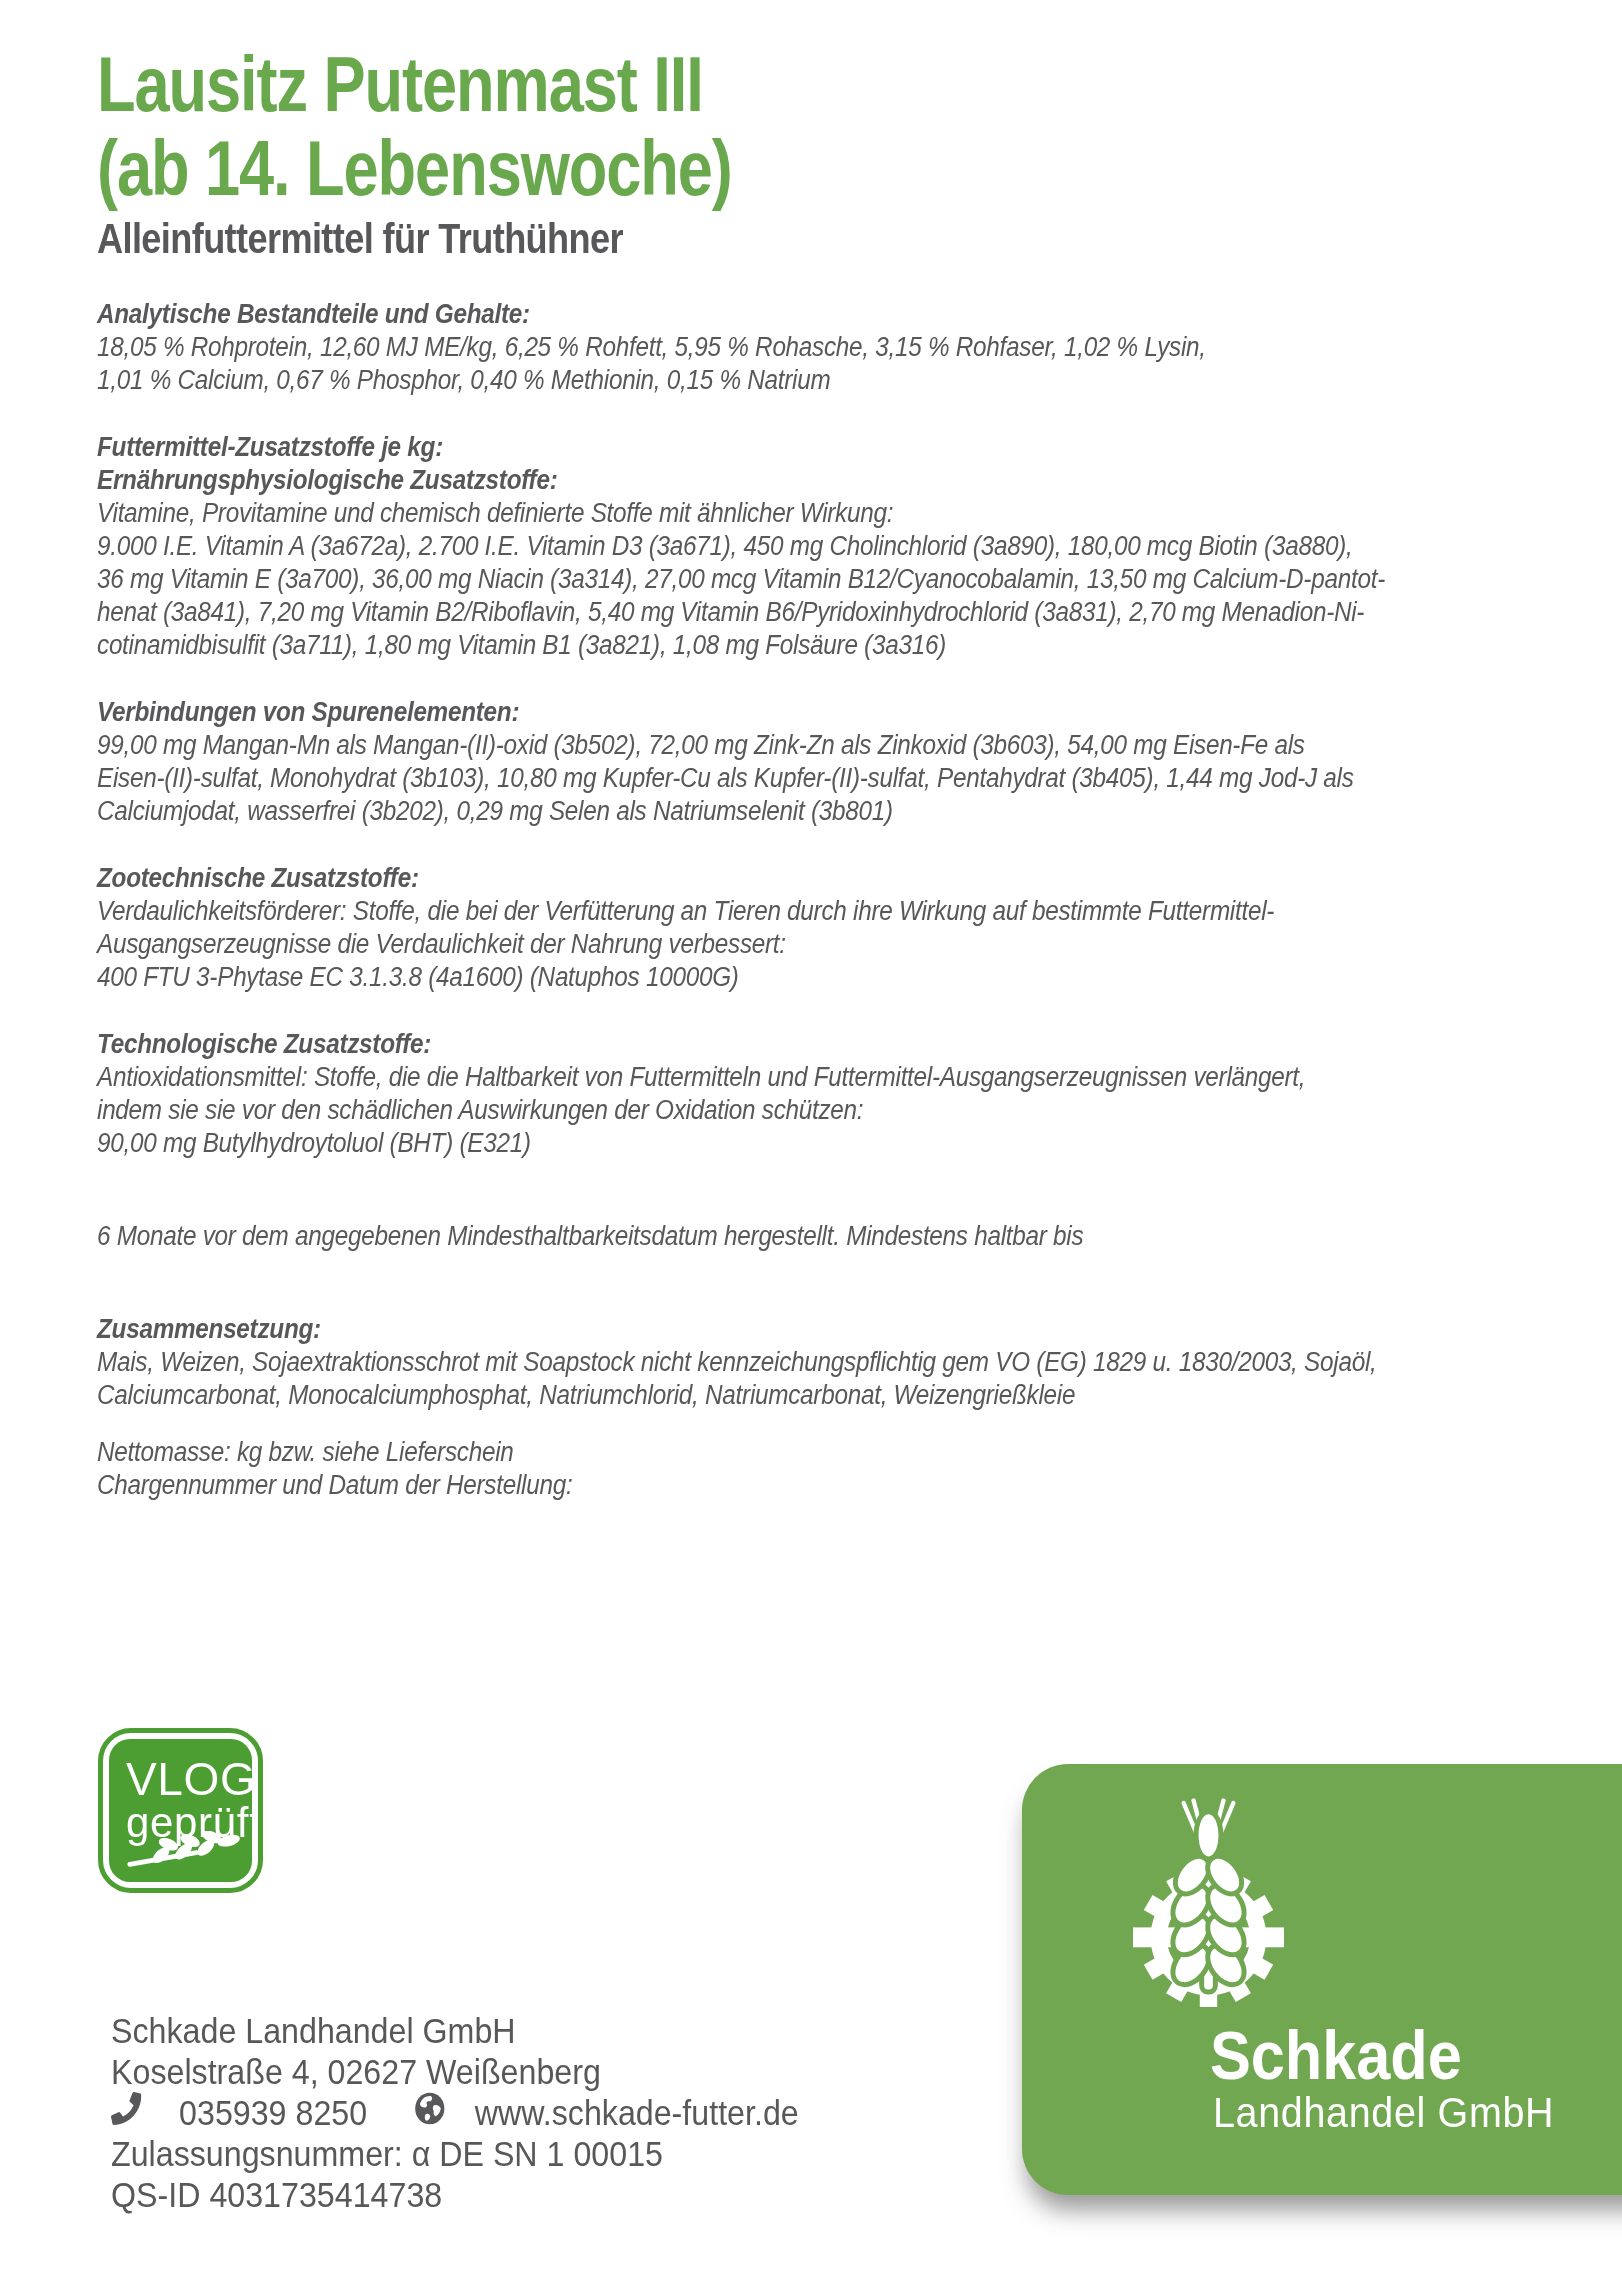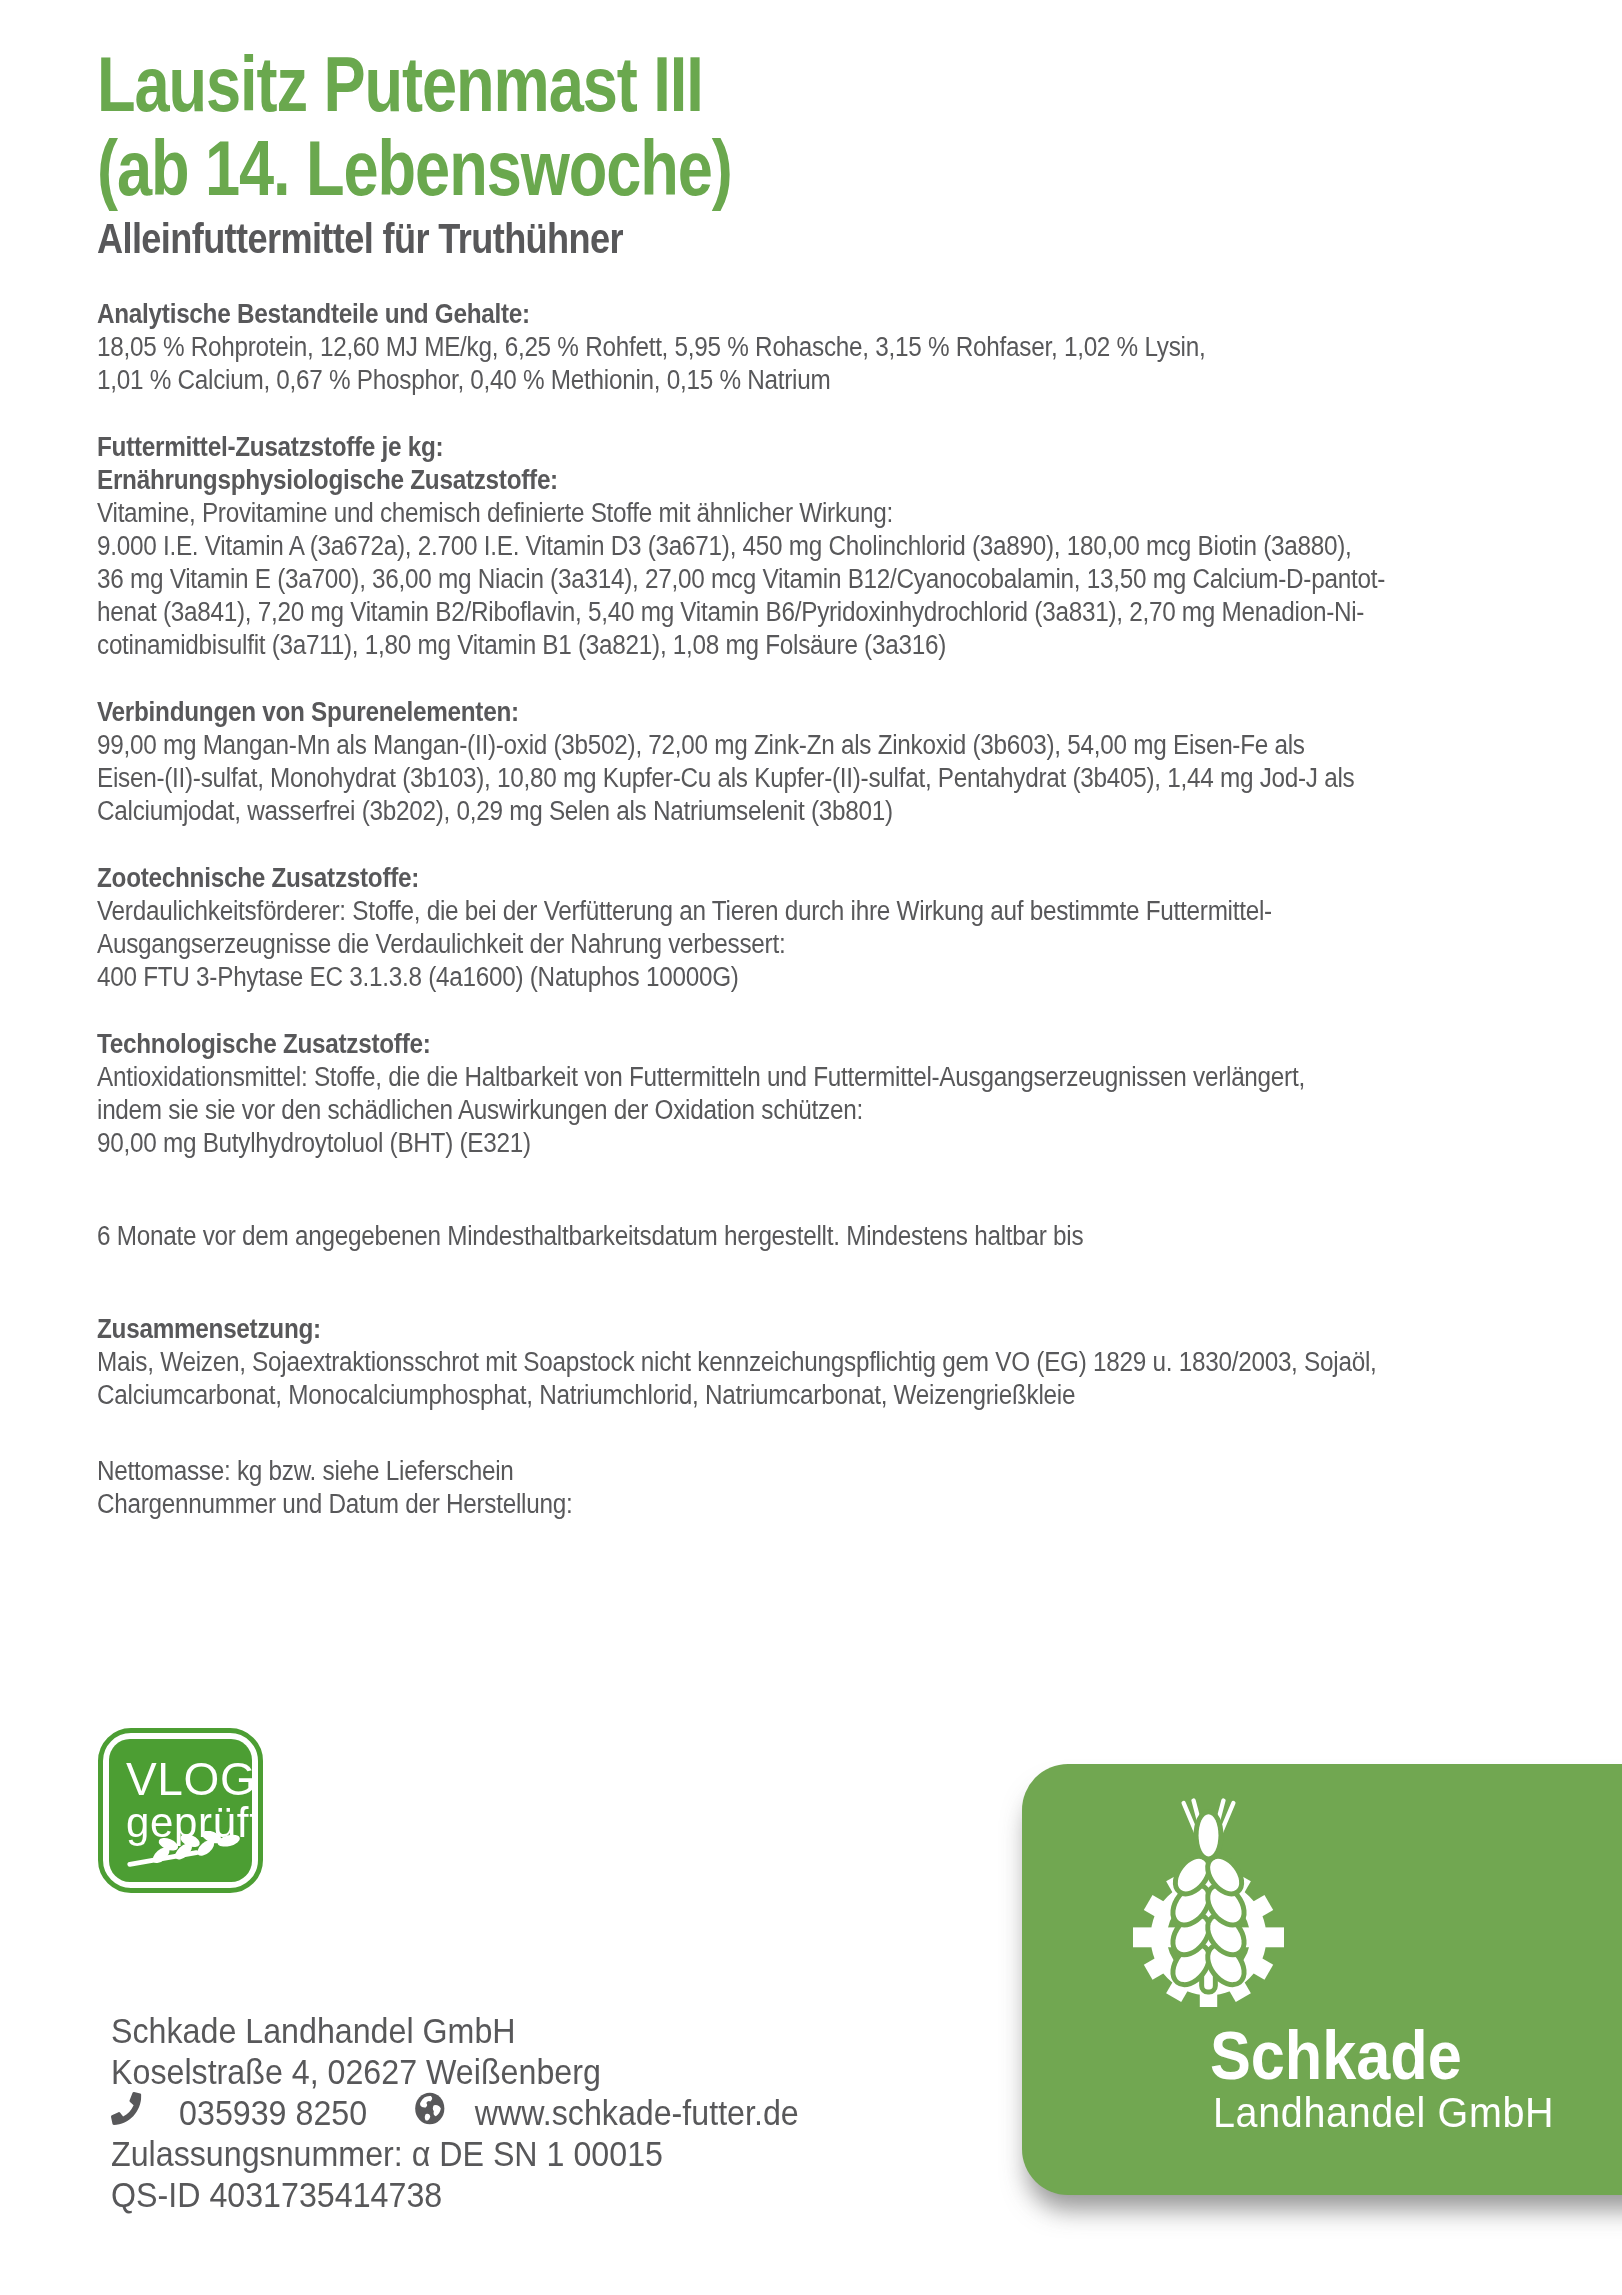--- a/index.html
+++ b/index.html
@@ -19,23 +19,23 @@
     transform:scaleX(0.82);transform-origin:0 0;
     letter-spacing:-1.3px;
   }
   .subtitle{
     font-size:42px;font-weight:700;color:#58585a;
     line-height:50px;margin-top:3.9px;white-space:nowrap;
     transform:scaleX(0.86);transform-origin:0 0;
     letter-spacing:-0.7px;
   }
 
-  .sec{margin-top:34px;}
+  .sec{margin-top:34px;font-style:italic;}
   .sec.gap-xl{margin-top:60px;}
-  .sec.gap-s{margin-top:43px;}
+  .sec.gap-s{margin-top:24px;}
   .sec .h{font-weight:700;}
   .sec .h,.sec .line{
     font-size:27px;line-height:33px;white-space:nowrap;
     transform:scaleX(0.9);transform-origin:0 0;
     letter-spacing:-0.3px;
   }
 
   
   .vlog{
     position:absolute;left:98px;top:1728px;width:165px;height:165px;

